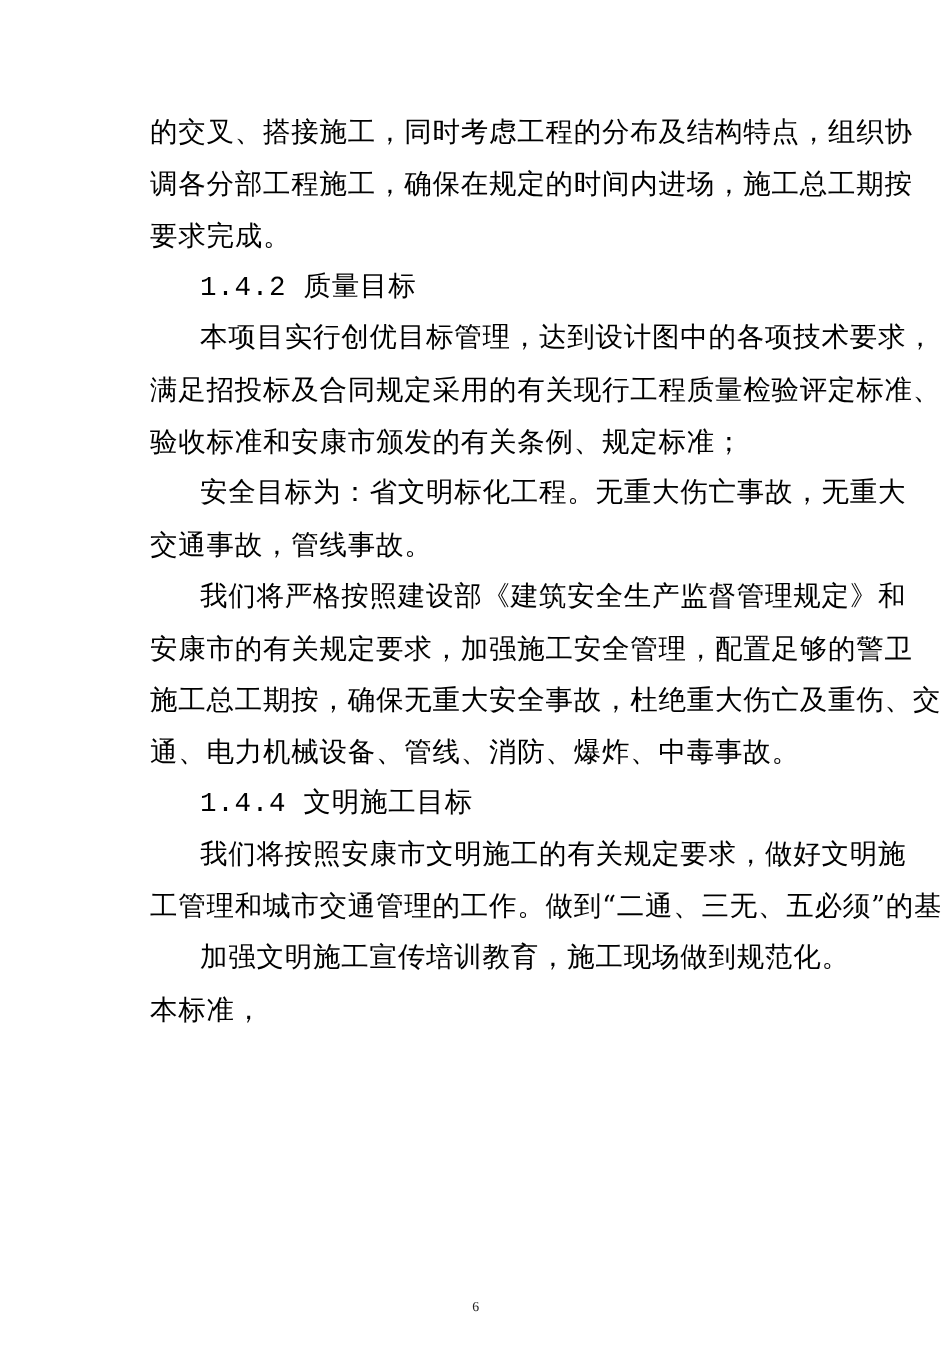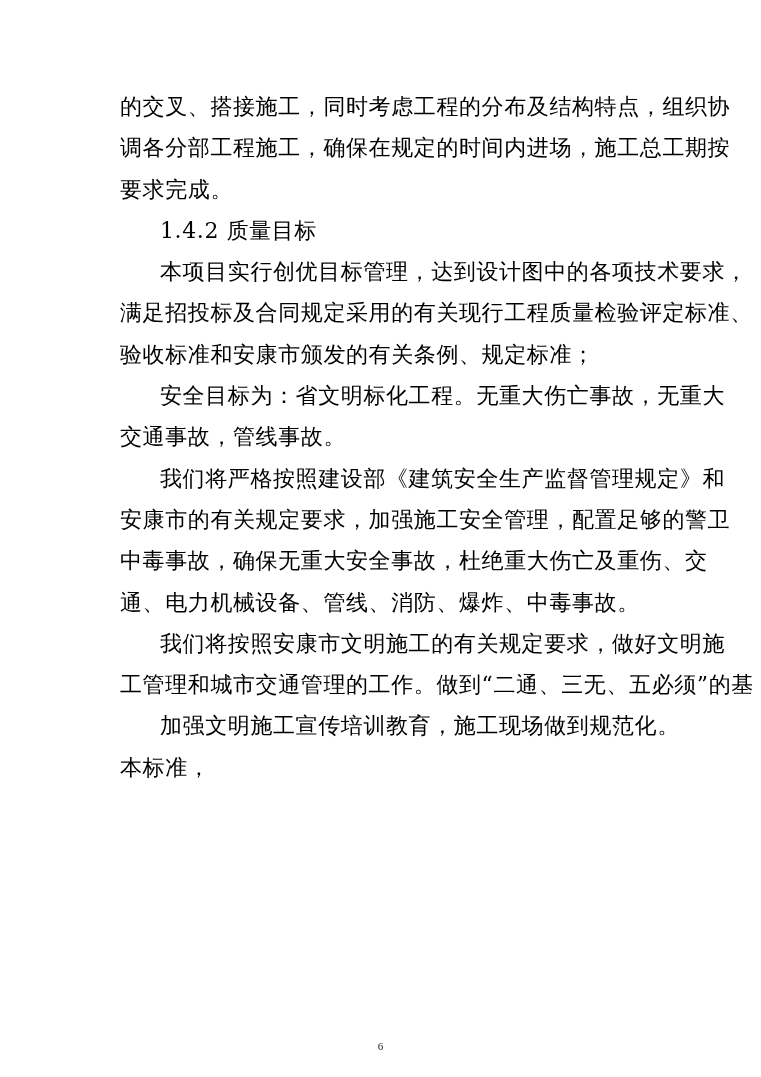--- a/index.html
+++ b/index.html
@@ -30,20 +30,21 @@
     }
     .line {
       height: 41.3px;
       line-height: 41.3px;
       font-size: 22px;
       white-space: nowrap;
       letter-spacing: 0.6px;
     }
     .indent {
       padding-left: 40px;
+      font-family: Liberation Mono, monospace;
     }
     .page-number {
       position: absolute;
       left: 0;
       width: 761px;
       top: 1040px;
       text-align: center;
       font-family: "Liberation Serif", serif;
       font-size: 11px;
       color: #222;
@@ -58,22 +59,23 @@
     <div class="line">调各分部工程施工，确保在规定的时间内进场，施工总工期按</div>
     <div class="line">要求完成。</div>
     <div class="line indent heading">1.4.2 质量目标</div>
     <div class="line indent">本项目实行创优目标管理，达到设计图中的各项技术要求，</div>
     <div class="line">满足招投标及合同规定采用的有关现行工程质量检验评定标准、</div>
     <div class="line">验收标准和安康市颁发的有关条例、规定标准；</div>
     <div class="line indent">安全目标为：省文明标化工程。无重大伤亡事故，无重大</div>
     <div class="line">交通事故，管线事故。</div>
     <div class="line indent">我们将严格按照建设部《建筑安全生产监督管理规定》和</div>
     <div class="line">安康市的有关规定要求，加强施工安全管理，配置足够的警卫</div>
-    <div class="line">中毒事故，确保无重大安全事故，杜绝重大伤亡及重伤、交</div>
+    <div class="line">施工总工期按，确保无重大安全事故，杜绝重大伤亡及重伤、交</div>
     <div class="line">通、电力机械设备、管线、消防、爆炸、中毒事故。</div>
+    <div class="line indent heading">1.4.4 文明施工目标</div>
     <div class="line indent">我们将按照安康市文明施工的有关规定要求，做好文明施</div>
     <div class="line">工管理和城市交通管理的工作。做到“二通、三无、五必须”的基</div>
     <div class="line indent">加强文明施工宣传培训教育，施工现场做到规范化。</div>
     <div class="line">本标准，</div>
   </div>
 
   <div class="page-number">6</div>
 </div>
 
 </body></html>

